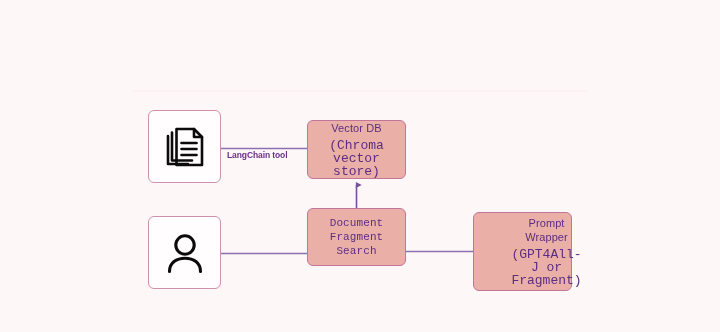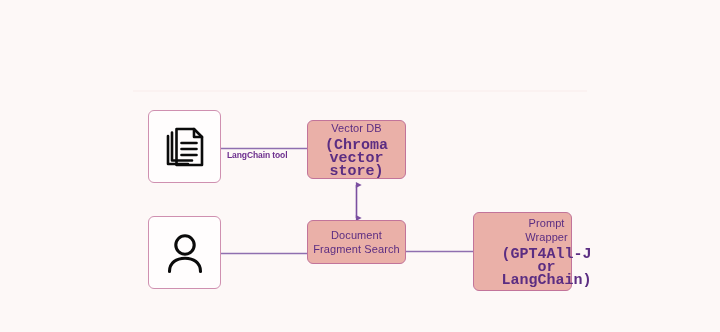--- a/index.html
+++ b/index.html
@@ -55,28 +55,27 @@
     color: #5b2d82;
   }
   .node-title {
     font-size: 11px;
     line-height: 14px;
     color: #5b2d82;
     letter-spacing: 0.1px;
   }
   .node-sub {
     font-family: "Liberation Mono", monospace;
-    font-size: 15px;
+    font-size: 13px;
     line-height: 13px;
     color: #5b2d82;
     margin-top: 4px;
-    font-weight: bold;
   }
   #node-vector-db { left: 307px; top: 92px; width: 99px; height: 59px; }
-  #node-doc-search { left: 307px; top: 192px; width: 99px; height: 44px; }
+  #node-doc-search { left: 307px; top: 180px; width: 99px; height: 58px; font-family: Liberation Mono, monospace; }
   #node-prompt-wrapper { left: 473px; top: 184px; width: 99px; height: 79px; padding-left: 48px; }
   #node-documents { left: 148px; top: 82px; width: 73px; height: 73px; }
   #node-user { left: 148px; top: 188px; width: 73px; height: 73px; }
   .edge-label {
     position: absolute;
     font-size: 8.5px;
     font-weight: bold;
     color: #6d2f8e;
     background: #fdf8f7;
     padding: 0 1px;
@@ -138,18 +137,18 @@
     <div class="node-title">Vector DB</div>
     <div class="node-sub">(Chroma vector store)</div>
   </div>
 
   <div id="node-doc-search" class="node node-process">
     <div class="node-title">Document Fragment Search</div>
   </div>
 
   <div id="node-prompt-wrapper" class="node node-process">
     <div class="node-title">Prompt Wrapper</div>
-    <div class="node-sub">(GPT4All-J or LangChain)</div>
+    <div class="node-sub">(GPT4All-J or Fragment)</div>
   </div>
 
   <div id="label-langchain" class="edge-label">LangChain tool</div>
 
 </div>
 
 </body></html>

